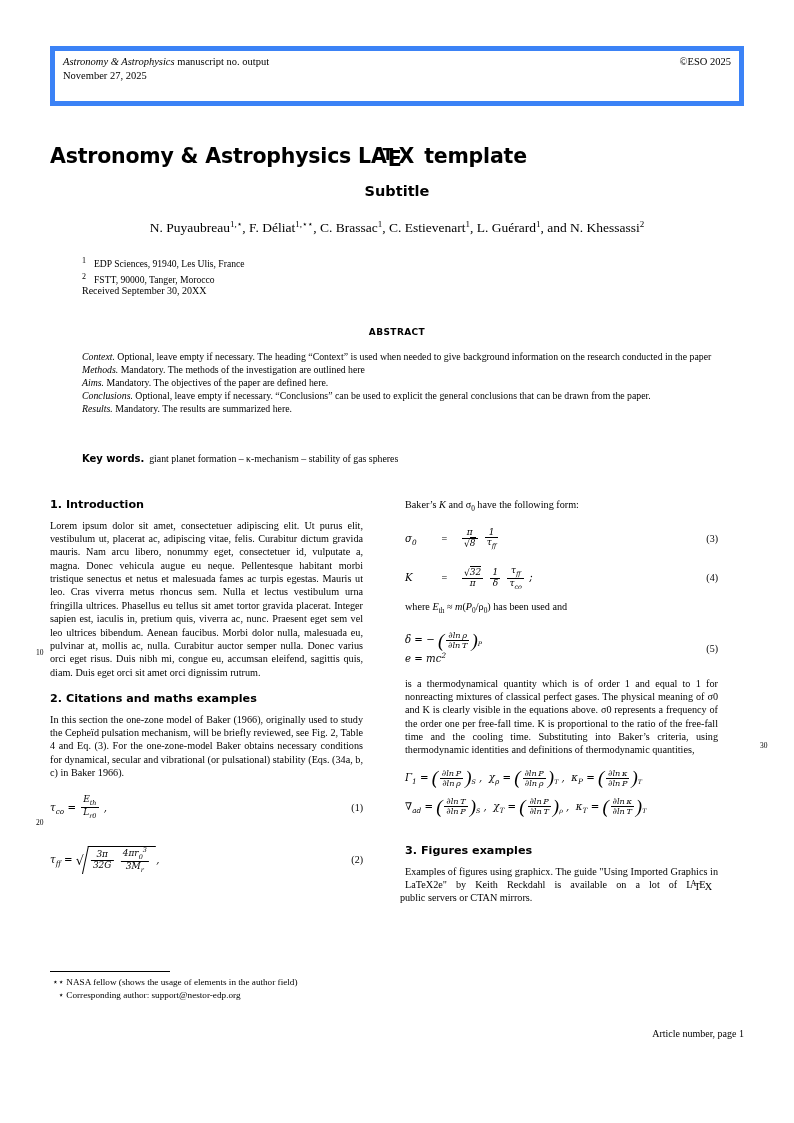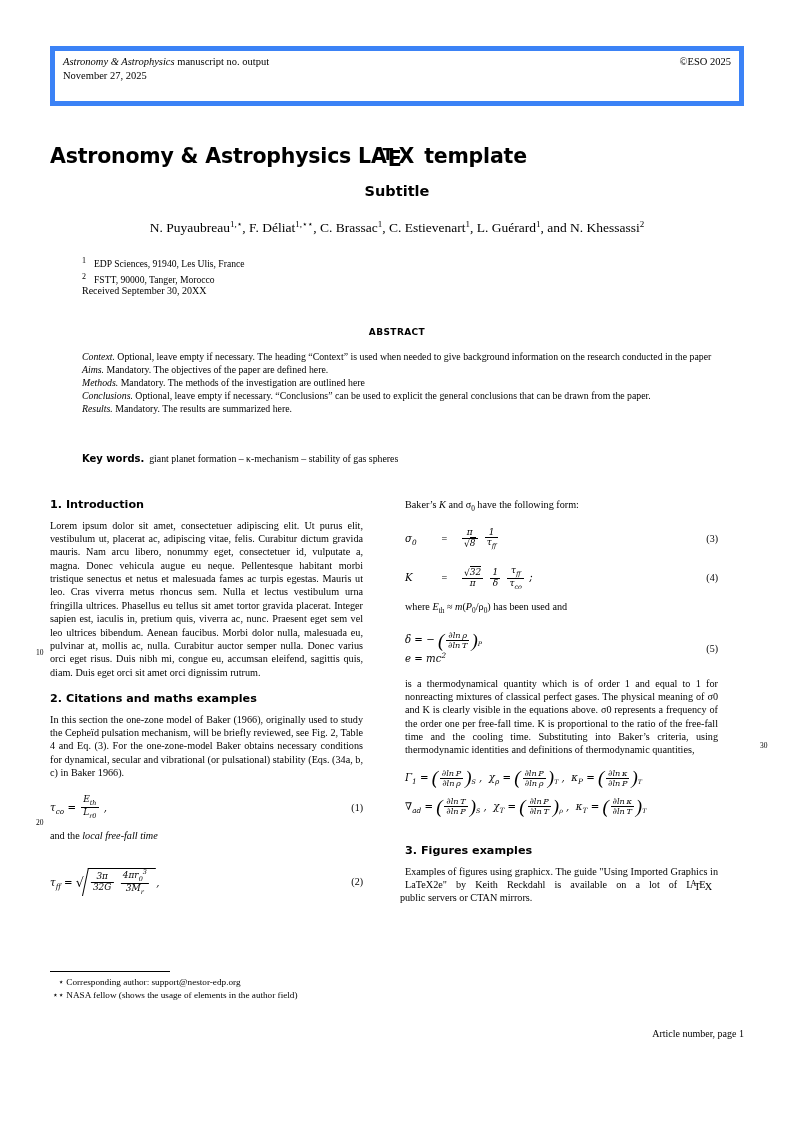--- a/index.html
+++ b/index.html
@@ -265,22 +265,22 @@
     <div>
       <span class="num">2</span><span>FSTT, 90000, Tanger, Morocco</span>
     </div>
   </div>
 
   <div class="received">Received September 30, 20XX</div>
 
   <div class="abstract-title">ABSTRACT</div>
   <div class="abstract">
     <p><i>Context.</i><span> Optional, leave empty if necessary. The heading “Context” is used when needed to give background information on the research conducted in the paper</span></p>
+    <p><i>Methods.</i><span> Mandatory. The methods of the investigation are outlined here</span></p>
     <p><i>Aims.</i><span> Mandatory. The objectives of the paper are defined here.</span></p>
-    <p><i>Methods.</i><span> Mandatory. The methods of the investigation are outlined here</span></p>
     <p><i>Conclusions.</i><span> Optional, leave empty if necessary. “Conclusions” can be used to explicit the general conclusions that can be drawn from the paper.</span></p>
     <p><i>Results.</i><span> Mandatory. The results are summarized here.</span></p>
   </div>
   <div class="keywords">
     <b>Key words.</b>&nbsp;&nbsp;<span>giant planet formation – κ-mechanism – stability of gas spheres</span>
   </div>
 
   <div class="lineno" style="left:36px; top:648px;">10</div>
   <div class="lineno" style="left:36px; top:818px;">20</div>
   <div class="lineno" style="left:760px; top:741px;">30</div>
@@ -295,21 +295,20 @@
     <p class="para">In this section the one-zone model of Baker (1966), originally used to study the Cepheïd pulsation mechanism, will be briefly reviewed, see Fig. 2, Table 4 and Eq. (3). For the one-zone-model Baker obtains necessary conditions for dynamical, secular and vibrational (or pulsational) stability (Eqs. (34a, b, c) in Baker 1966).</p>
 
     <div class="eq" style="margin-top:16px;">
       <span class="mathfont">
         τ<sub>co</sub> =
         <span class="frac"><span class="num">E<sub>th</sub></span><span class="den">L<sub><i>r</i>0</sub></span></span> ,
       </span>
       <span class="tag">(1)</span>
     </div>
 
-    <p class="para"><span style="font-style:normal;">and the </span><i>local free-fall time</i></p>
 
     <div class="eq" style="margin-top:26px;">
       <span class="mathfont">
         τ<sub>ff</sub> =
         <span class="radsign">√</span><span class="sqrt"><span>
           <span class="frac"><span class="num">3π</span><span class="den">32<i>G</i></span></span>
           <span class="frac"><span class="num">4π<i>r</i><sub>0</sub><sup>3</sup></span><span class="den">3<i>M</i><sub>r</sub></span></span>
         </span></span> ,
       </span>
       <span class="tag">(2)</span>
@@ -380,24 +379,24 @@
 
     <div class="sec-gap"></div>
     <div class="sec-head" style="margin-top:6px;">3. Figures examples</div>
     <p class="para"><span>Examples of figures using graphicx. The guide "Using Imported Graphics in LaTeX2e" by Keith Reckdahl is available on a lot of </span><span style="display:inline-block;position:relative;">L<span style="display:inline-block;font-size:0.76em;position:relative;top:-0.22em;left:-0.22em;">A</span><span style="display:inline-block;position:relative;left:-0.38em;top:0.16em;">T</span><span style="display:inline-block;position:relative;left:-0.5em;">E</span><span style="display:inline-block;position:relative;left:-0.58em;top:0.16em;">X</span></span><span style="display:inline-block;margin-left:-0.5em;">public servers or CTAN mirrors.</span></p>
 
   </div>
 
   <div class="fn-rule"></div>
   <div class="footnotes">
     <div>
+      <span class="mark" style="text-align:right;">⋆⋆</span>
+      <span>NASA fellow (shows the usage of elements in the author field)</span>
+    </div>
+    <div>
       <span class="mark" style="text-align:right;">⋆</span>
       <span>Corresponding author: support@nestor-edp.org</span>
     </div>
-    <div>
-      <span class="mark" style="text-align:right;">⋆⋆</span>
-      <span>NASA fellow (shows the usage of elements in the author field)</span>
-    </div>
   </div>
 
   <div class="pagefoot">Article number, page 1</div>
 
 </div>
 
 </body></html>

